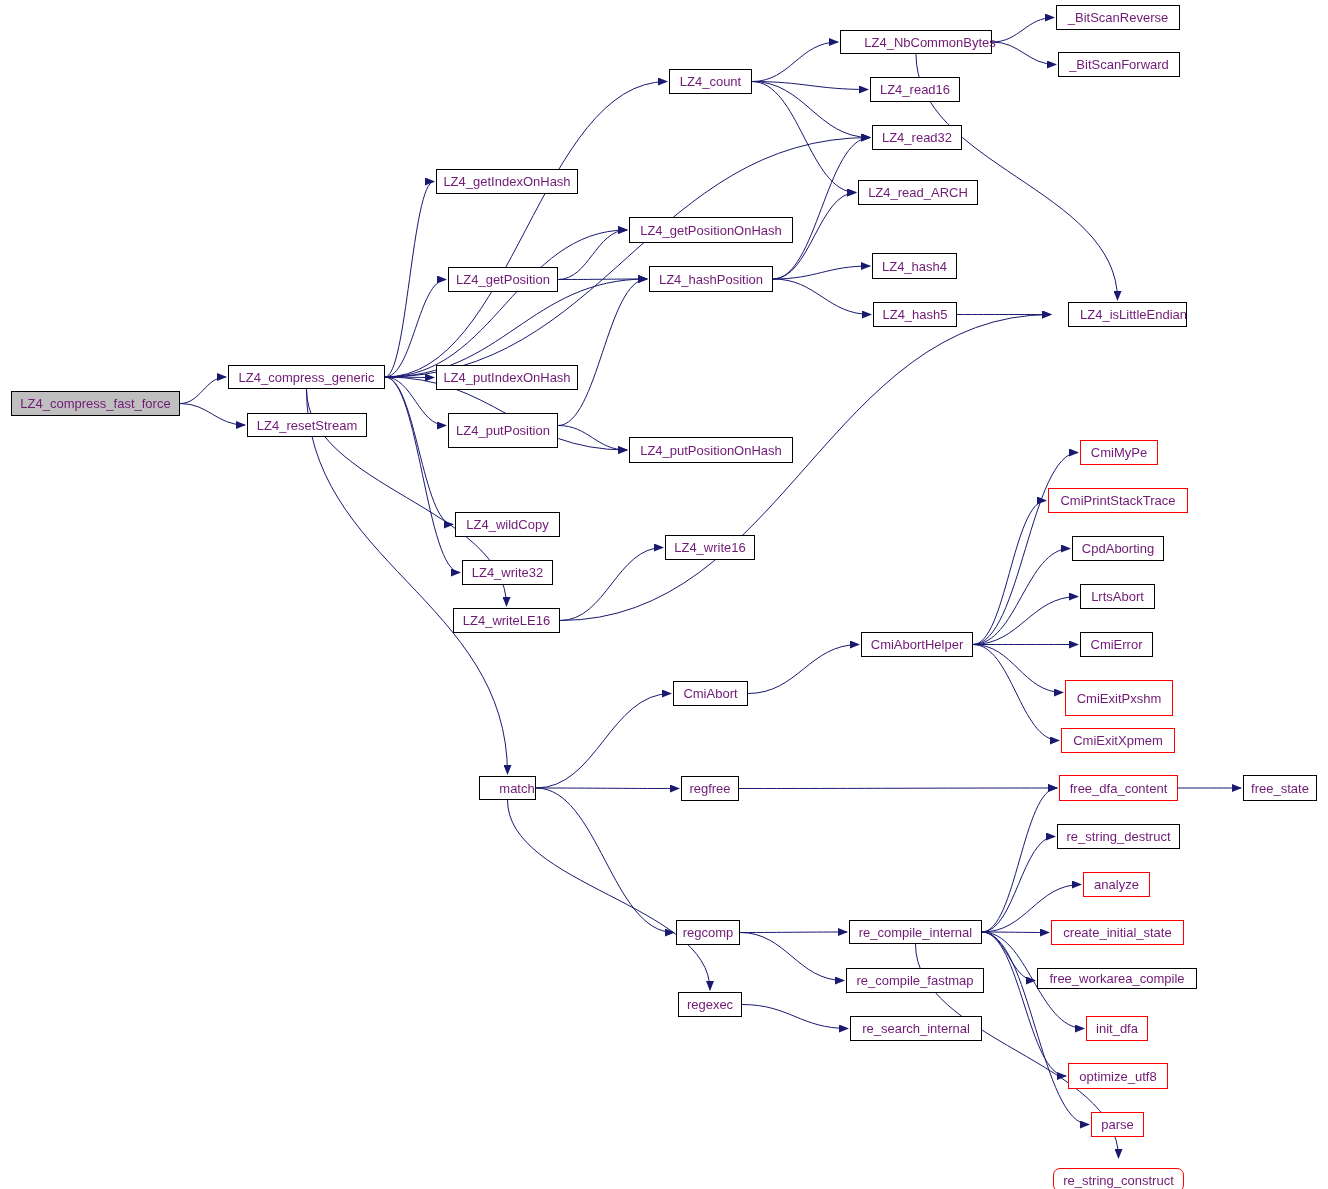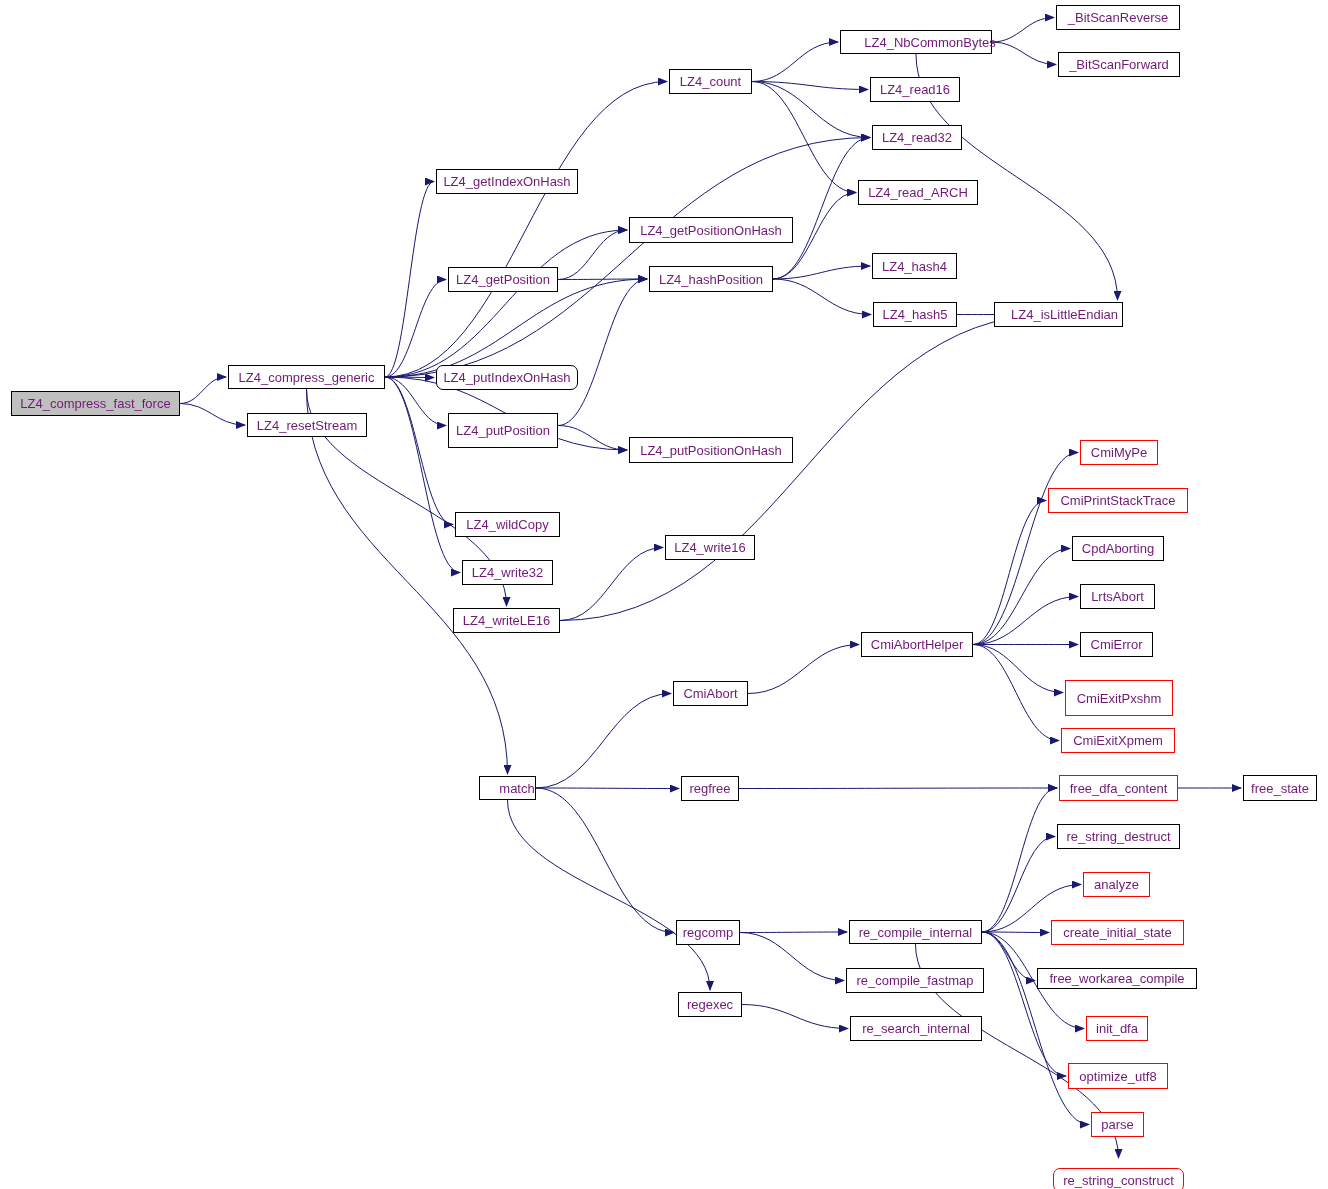--- a/index.html
+++ b/index.html
@@ -133,22 +133,22 @@
       <div class="node" style="left: 1058px; top: 52px; width: 122px; height: 25px;">_BitScanForward</div>
       <div class="node" style="left: 870px; top: 77px; width: 90px; height: 25px;">LZ4_read16</div>
       <div class="node" style="left: 872px; top: 125px; width: 90px; height: 25px;">LZ4_read32</div>
       <div class="node" style="left: 858px; top: 180px; width: 120px; height: 25px;">LZ4_read_ARCH</div>
       <div class="node" style="left: 436px; top: 169px; width: 142px; height: 25px;">LZ4_getIndexOnHash</div>
       <div class="node" style="left: 629px; top: 217px; width: 164px; height: 26px;">LZ4_getPositionOnHash</div>
       <div class="node" style="left: 448px; top: 267px; width: 110px; height: 25px;">LZ4_getPosition</div>
       <div class="node" style="left: 649px; top: 266px; width: 124px; height: 26px;">LZ4_hashPosition</div>
       <div class="node" style="left: 872px; top: 253px; width: 85px; height: 26px;">LZ4_hash4</div>
       <div class="node" style="left: 873px; top: 302px; width: 84px; height: 25px;">LZ4_hash5</div>
-      <div class="node" style="left: 994px; top: 302px; width: 129px; height: 25px; padding-left: 12px;">LZ4_isLittleEndian</div>
-      <div class="node" style="left: 436px; top: 365px; width: 142px; height: 25px; border-radius: 7px;">LZ4_putIndexOnHash</div>
+      <div class="node" style="left: 1068px; top: 302px; width: 119px; height: 25px; padding-left: 12px;">LZ4_isLittleEndian</div>
+      <div class="node" style="left: 436px; top: 365px; width: 142px; height: 25px;">LZ4_putIndexOnHash</div>
       <div class="node" style="left: 448px; top: 413px; width: 110px; height: 35px;">LZ4_putPosition</div>
       <div class="node" style="left: 629px; top: 437px; width: 164px; height: 26px;">LZ4_putPositionOnHash</div>
       <div class="node" style="left: 455px; top: 512px; width: 105px; height: 25px;">LZ4_wildCopy</div>
       <div class="node" style="left: 462px; top: 560px; width: 91px; height: 25px;">LZ4_write32</div>
       <div class="node" style="left: 453px; top: 608px; width: 107px; height: 25px;">LZ4_writeLE16</div>
       <div class="node" style="left: 665px; top: 535px; width: 90px; height: 25px;">LZ4_write16</div>
       <div class="node" style="left: 673px; top: 681px; width: 75px; height: 25px;">CmiAbort</div>
       <div class="node external" style="left: 1080px; top: 440px; width: 78px; height: 25px;">CmiMyPe</div>
       <div class="node external" style="left: 1048px; top: 488px; width: 140px; height: 25px;">CmiPrintStackTrace</div>
       <div class="node" style="left: 1072px; top: 536px; width: 92px; height: 25px;">CpdAborting</div>

